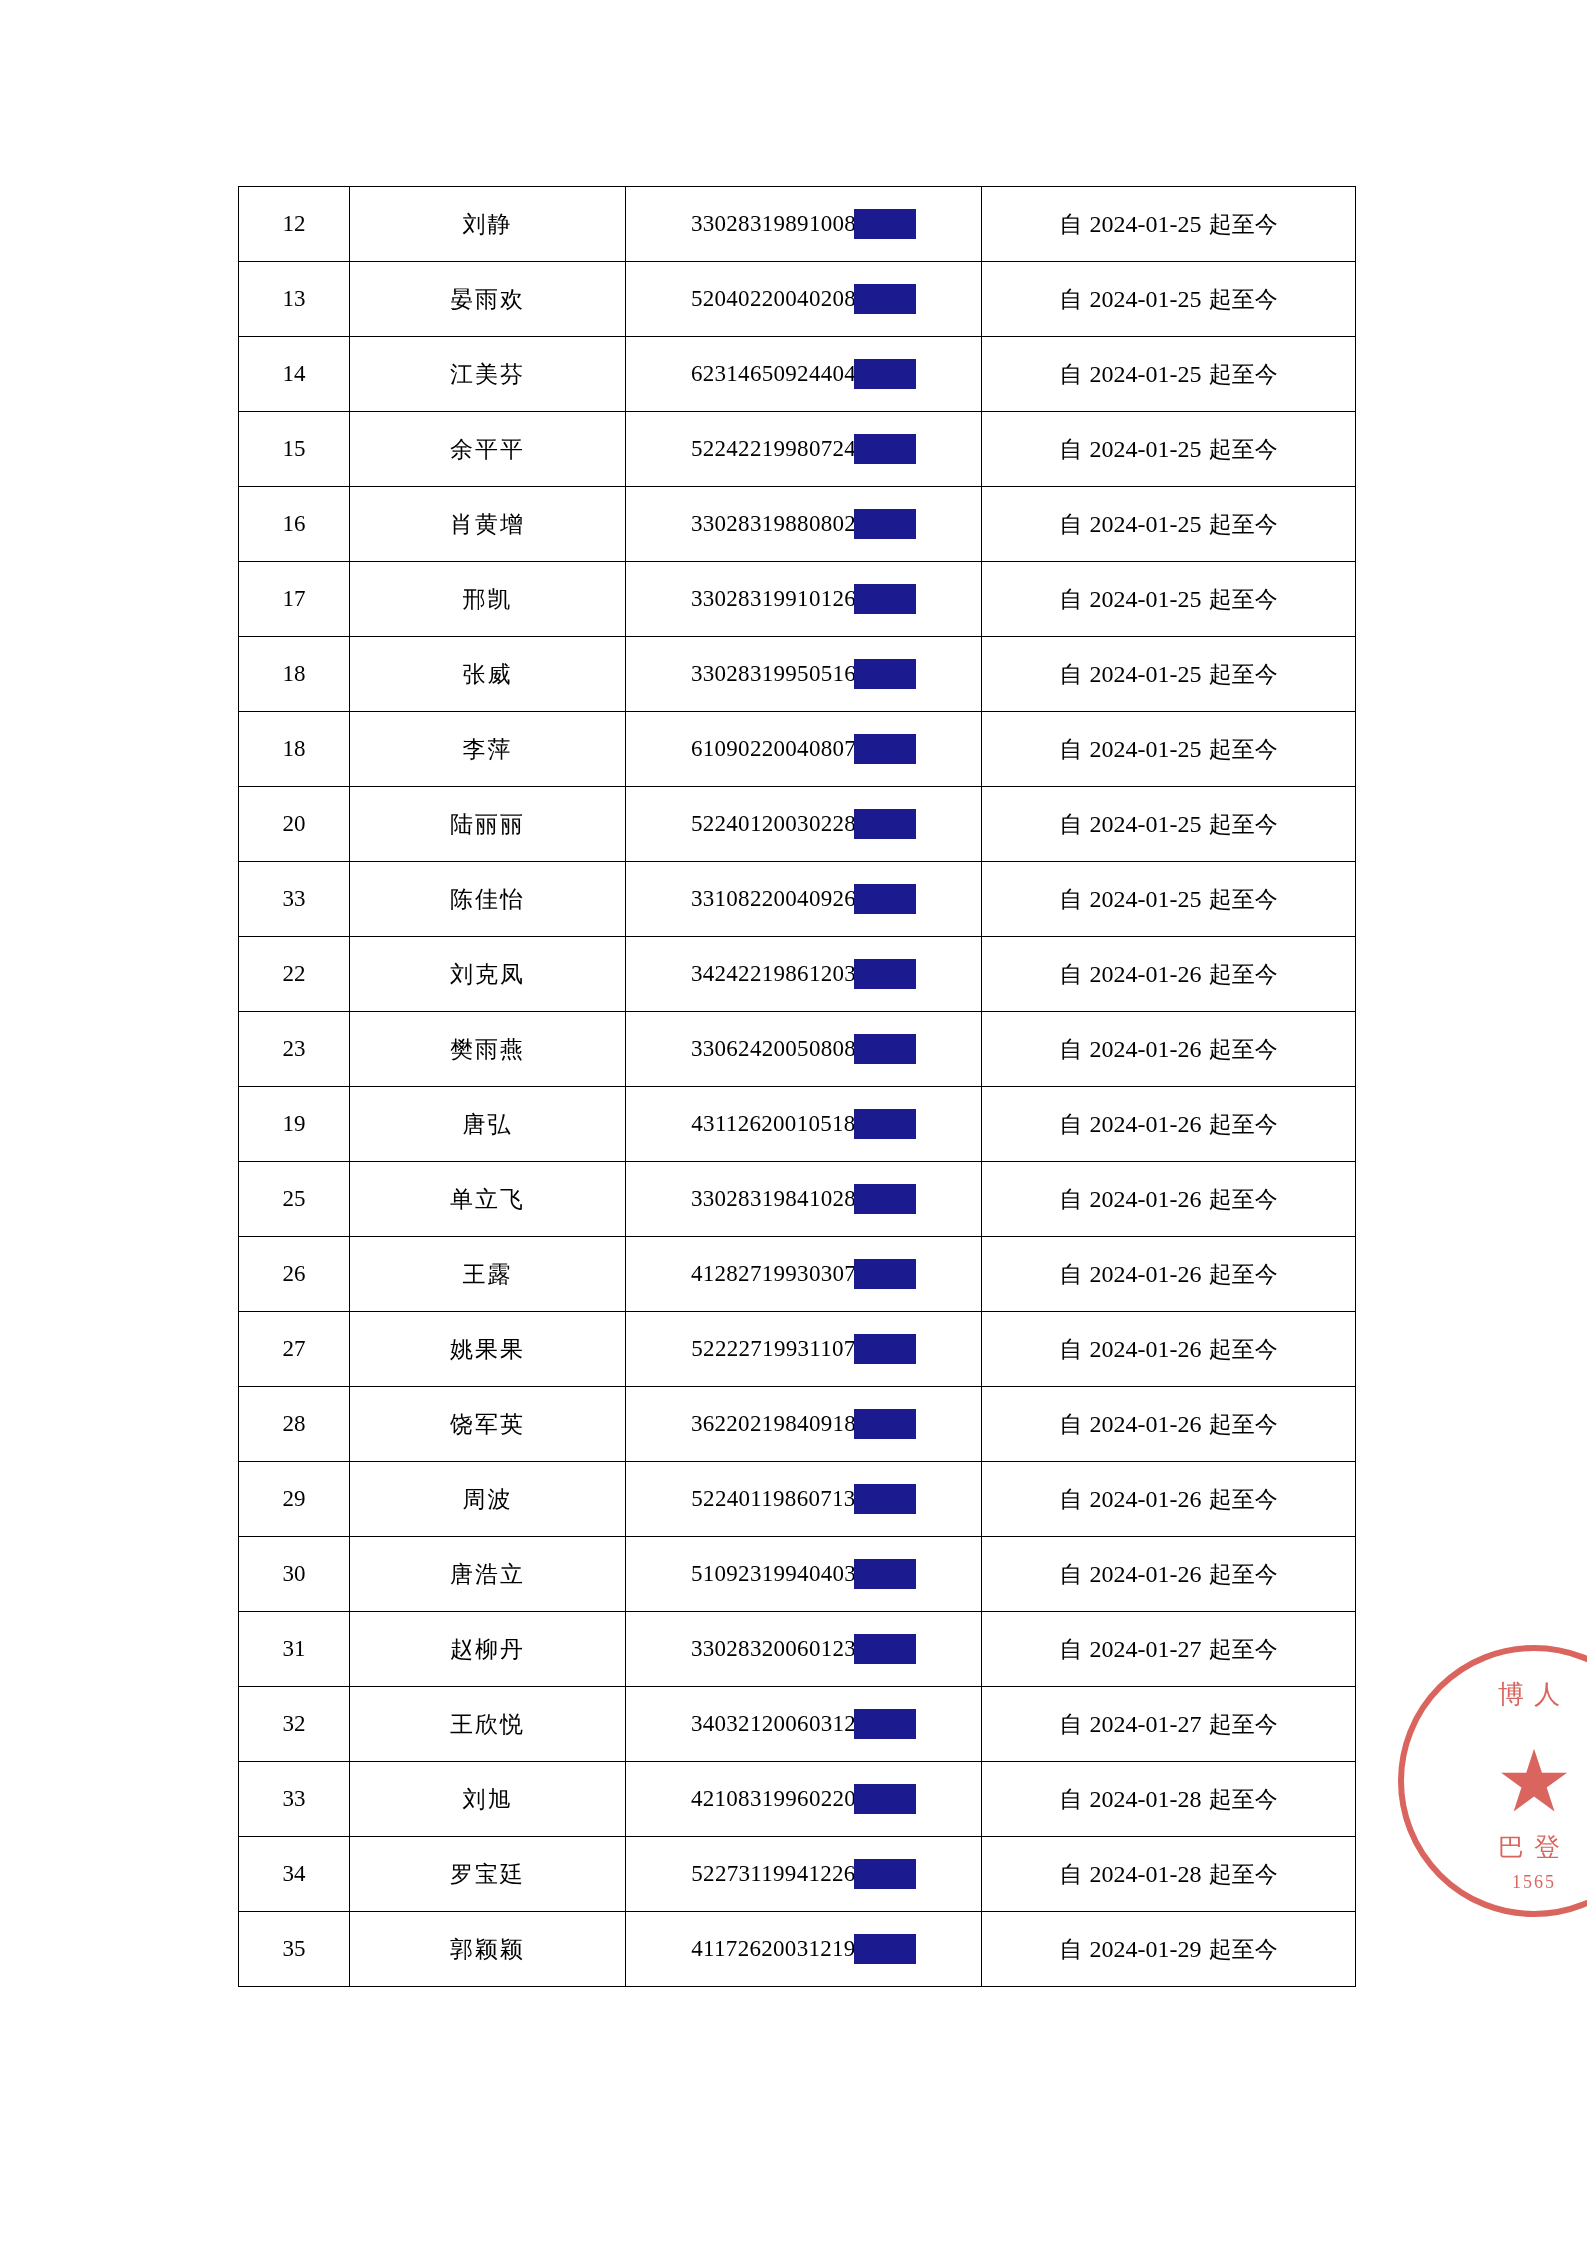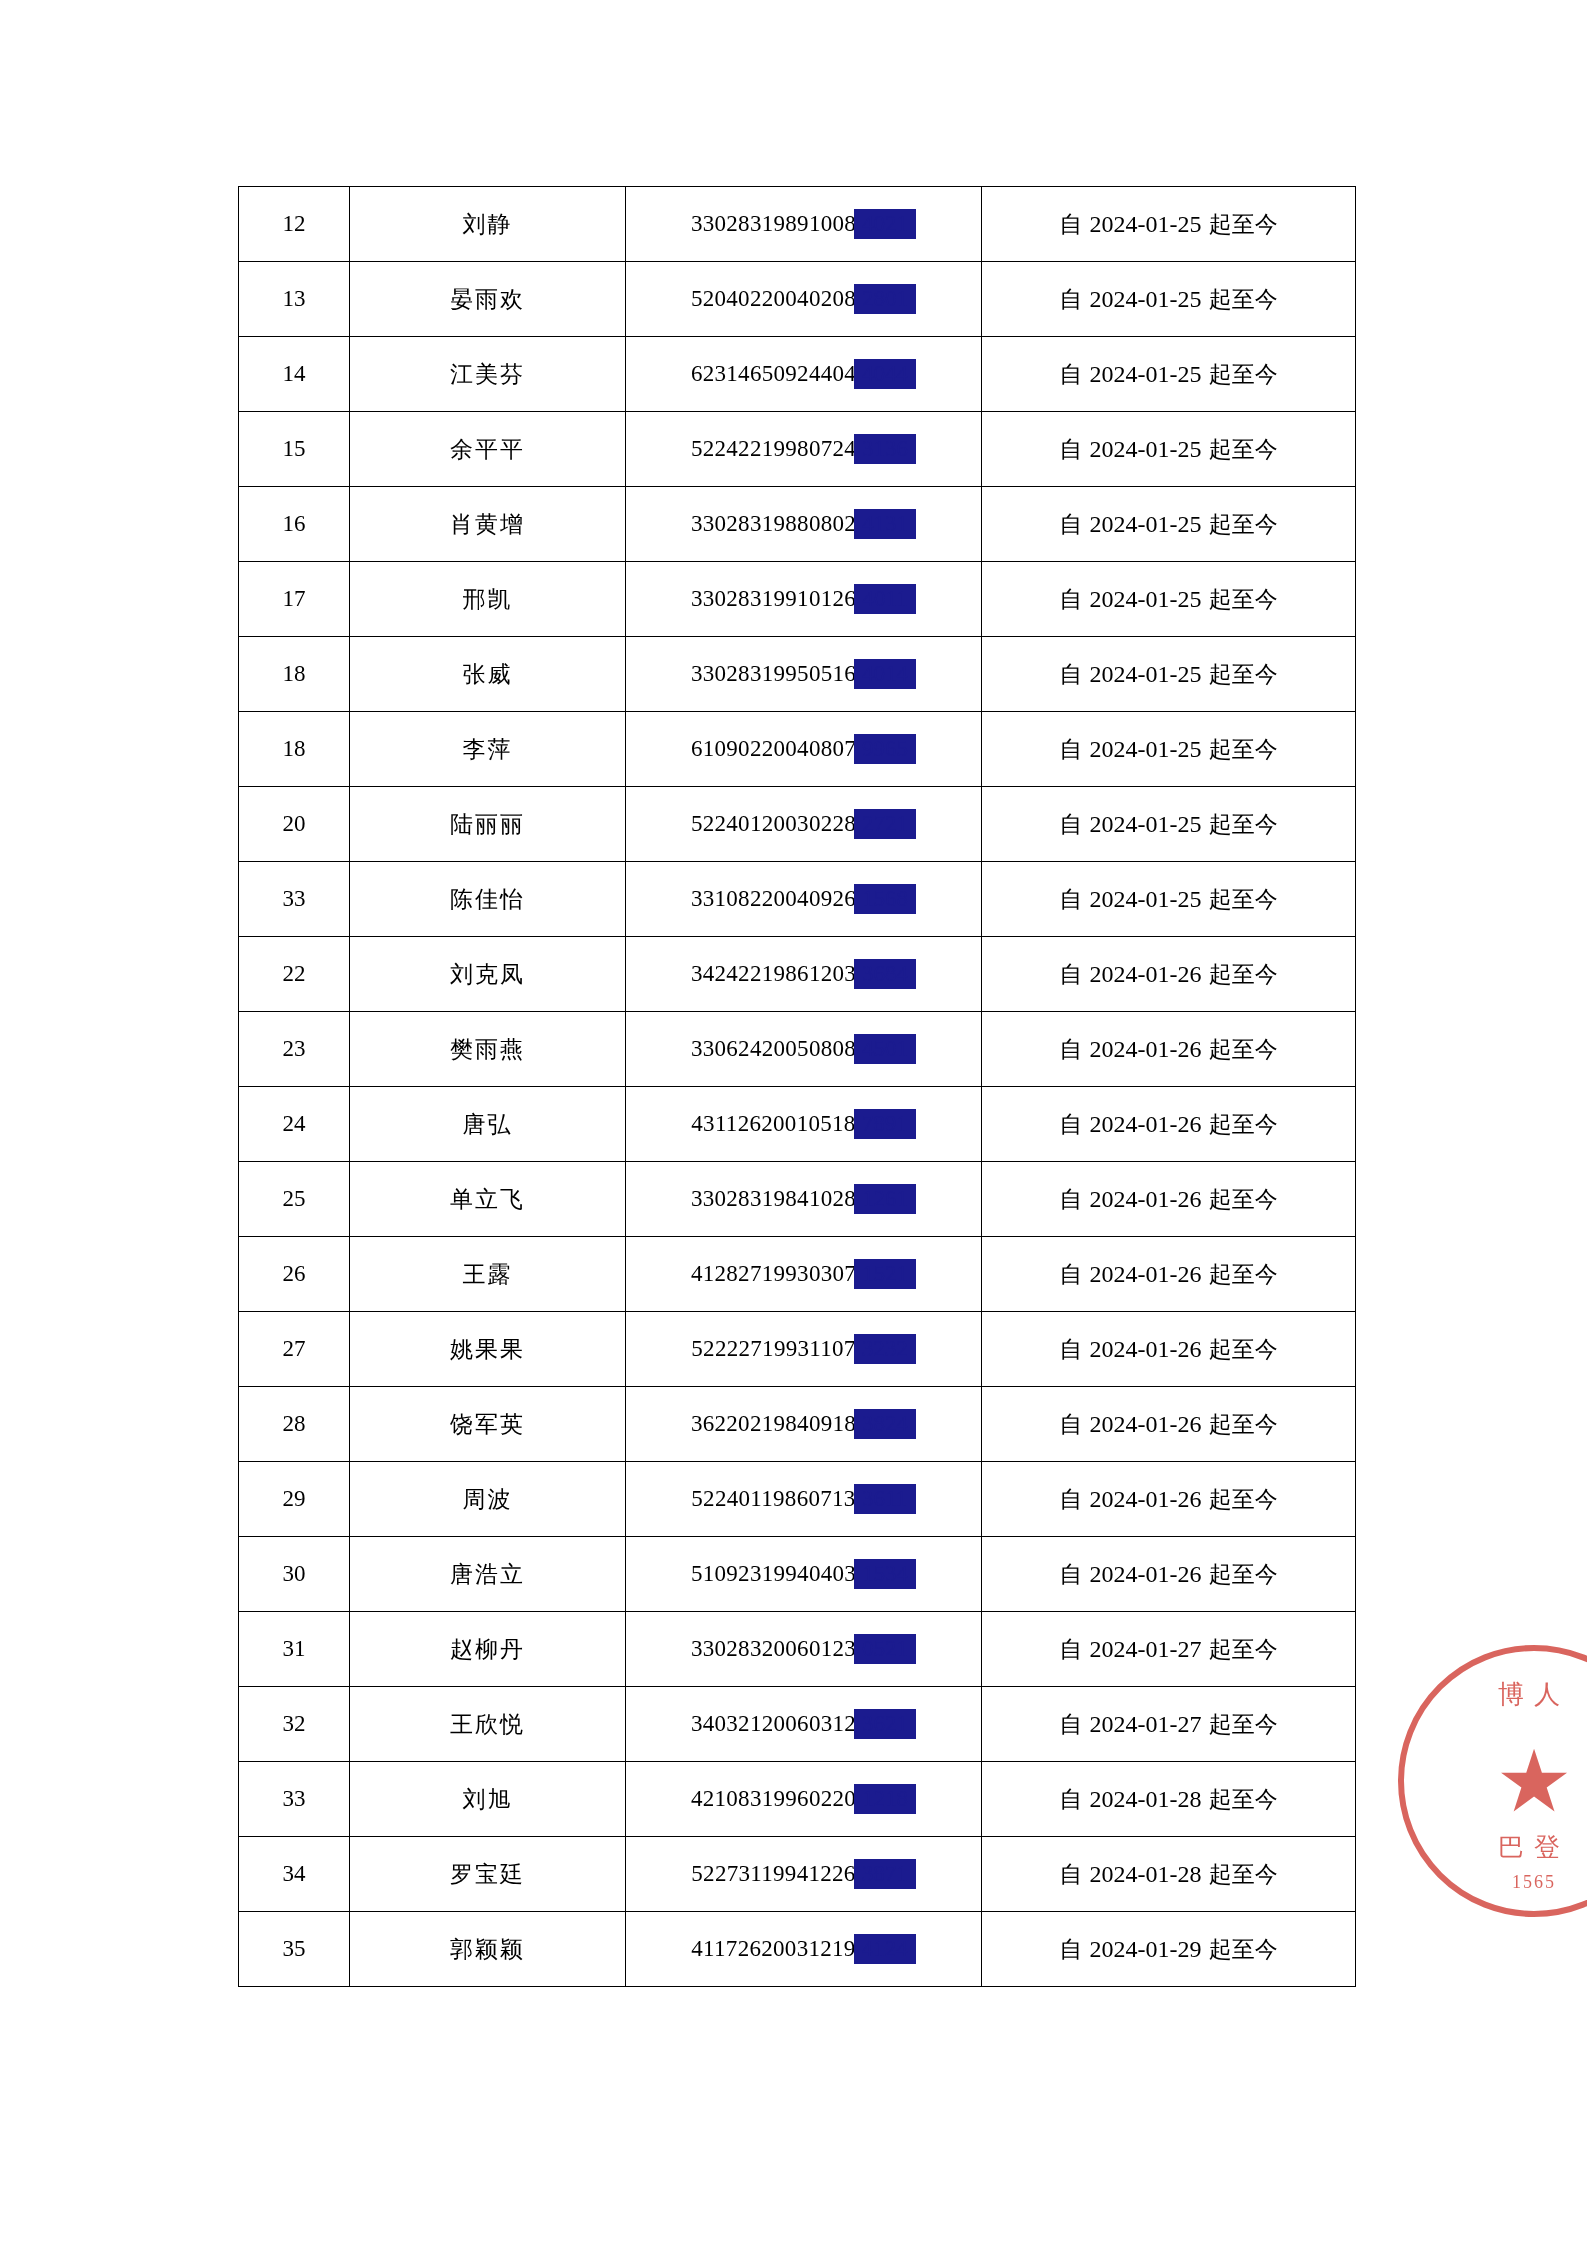--- a/index.html
+++ b/index.html
@@ -274,21 +274,21 @@
       <tr>
         <td class="col-idx cell-idx">23</td>
         <td class="col-name cell-name">樊雨燕</td>
         <td class="col-id cell-id"><span class="id-wrap">
               <span class="id-visible">33062420050808</span>
               <span class="redact">4501</span>
             </span></td>
         <td class="col-period cell-period"><span>自</span> <span class="lat">2024-01-26</span> <span>起至今</span></td>
       </tr>
       <tr>
-        <td class="col-idx cell-idx">24</td>
+        <td class="col-idx cell-idx">19</td>
         <td class="col-name cell-name">唐弘</td>
         <td class="col-id cell-id"><span class="id-wrap">
               <span class="id-visible">43112620010518</span>
               <span class="redact">7891</span>
             </span></td>
         <td class="col-period cell-period"><span>自</span> <span class="lat">2024-01-26</span> <span>起至今</span></td>
       </tr>
       <tr>
         <td class="col-idx cell-idx">25</td>
         <td class="col-name cell-name">单立飞</td>

